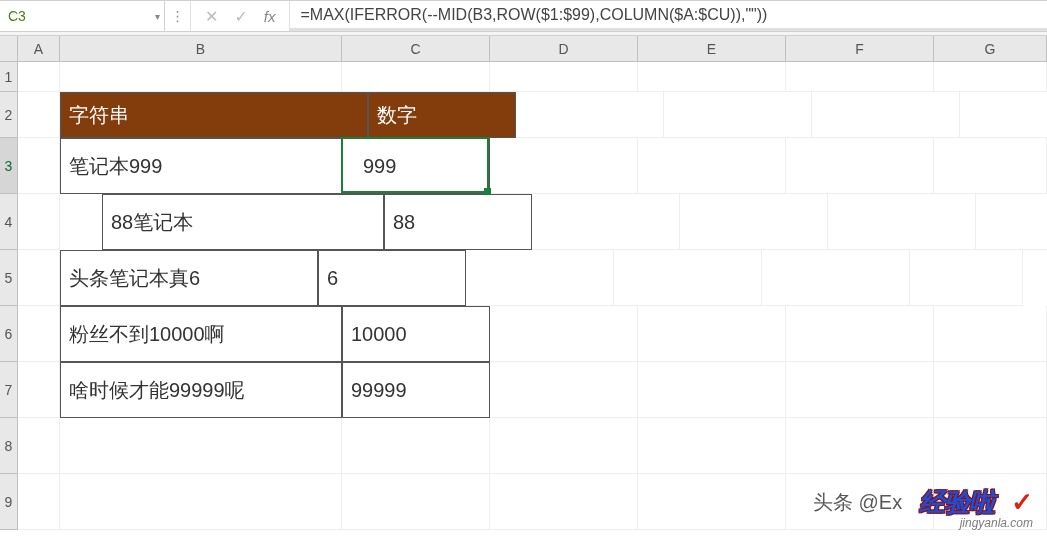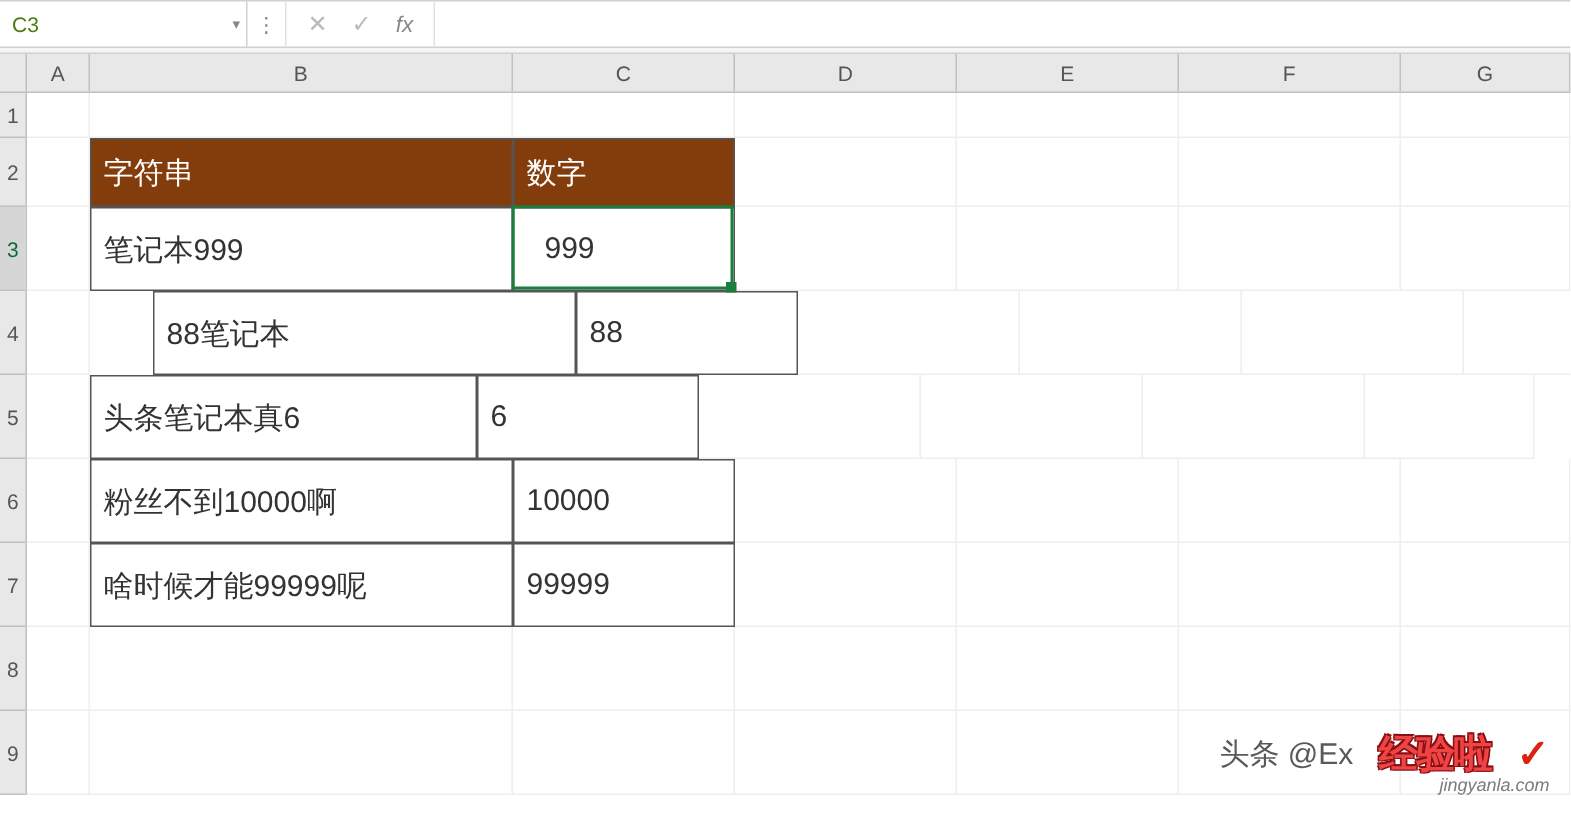--- a/index.html
+++ b/index.html
@@ -177,22 +177,23 @@
   }
   .wm-top {
     font-size: 20px;
     color: rgba(60,60,60,0.85);
     display:flex;
     align-items:center;
     gap:17px;
   }
   .wm-logo {
     font-size: 26px;
-    color:#ef4444;
+    color:#1d4ed8;
     font-weight:bold;
+    font-style:italic;
     text-shadow: 1px 1px 0 #8a0f14, -1px -1px 0 #8a0f14, 1px -1px 0 #8a0f14, -1px 1px 0 #8a0f14;
     letter-spacing:-1px;
   }
   .wm-check { color:#d21; font-size:26px; font-weight:bold; }
   .wm-sub {
     font-size: 12px;
     color: rgba(90,90,90,0.8);
     font-style:italic;
     margin-top:-4px;
   }
@@ -203,20 +204,23 @@
 <div class="formula-row">
   <div class="name-box-wrap">
     <span class="name-box">C3</span>
     <span class="dd-arrow">▾</span>
   </div>
   <div class="project-dots">⋮</div>
   <div class="fx-controls">
     <span>✕</span>
     <span>✓</span>
     <span class="fx">fx</span>
+  </div>
+  <div class="formula-input-wrap">
+    <span class="formula-input">=MAX(IFERROR(--MID(B3,ROW($1:$99),COLUMN($A:$CU)),""))</span>
   </div>
 </div>
 <div class="thin-strip"></div>
 
 <div class="grid-wrap">
   <div>
     <div class="corner"></div>
     <div class="row-headers" id="row-headers">
         <div class="row-h" style="height: 30px;">1</div>
         <div class="row-h" style="height: 46px;">2</div>
@@ -244,21 +248,21 @@
           <div class="gcell " style="width: 42px;"></div>
           <div class="gcell " style="width: 282px;"></div>
           <div class="gcell " style="width: 148px;"></div>
           <div class="gcell " style="width: 148px;"></div>
           <div class="gcell " style="width: 148px;"></div>
           <div class="gcell " style="width: 148px;"></div>
           <div class="gcell " style="width: 113px;"></div>
         </div>
         <div class="grow" style="height: 46px;">
           <div class="gcell " style="width: 42px;"></div>
-          <div class="gcell thdr" style="width: 282px;">字符串</div>
+          <div class="gcell thdr" style="width: 308px;">字符串</div>
           <div class="gcell thdr" style="width: 148px;">数字</div>
           <div class="gcell " style="width: 148px;"></div>
           <div class="gcell " style="width: 148px;"></div>
           <div class="gcell " style="width: 148px;"></div>
           <div class="gcell " style="width: 113px;"></div>
         </div>
         <div class="grow" style="height: 56px;">
           <div class="gcell " style="width: 42px;"></div>
           <div class="gcell tcell" style="width: 282px;">笔记本999</div>
           <div class="gcell tcell" style="width: 148px; padding-left: 20px;">999</div>

